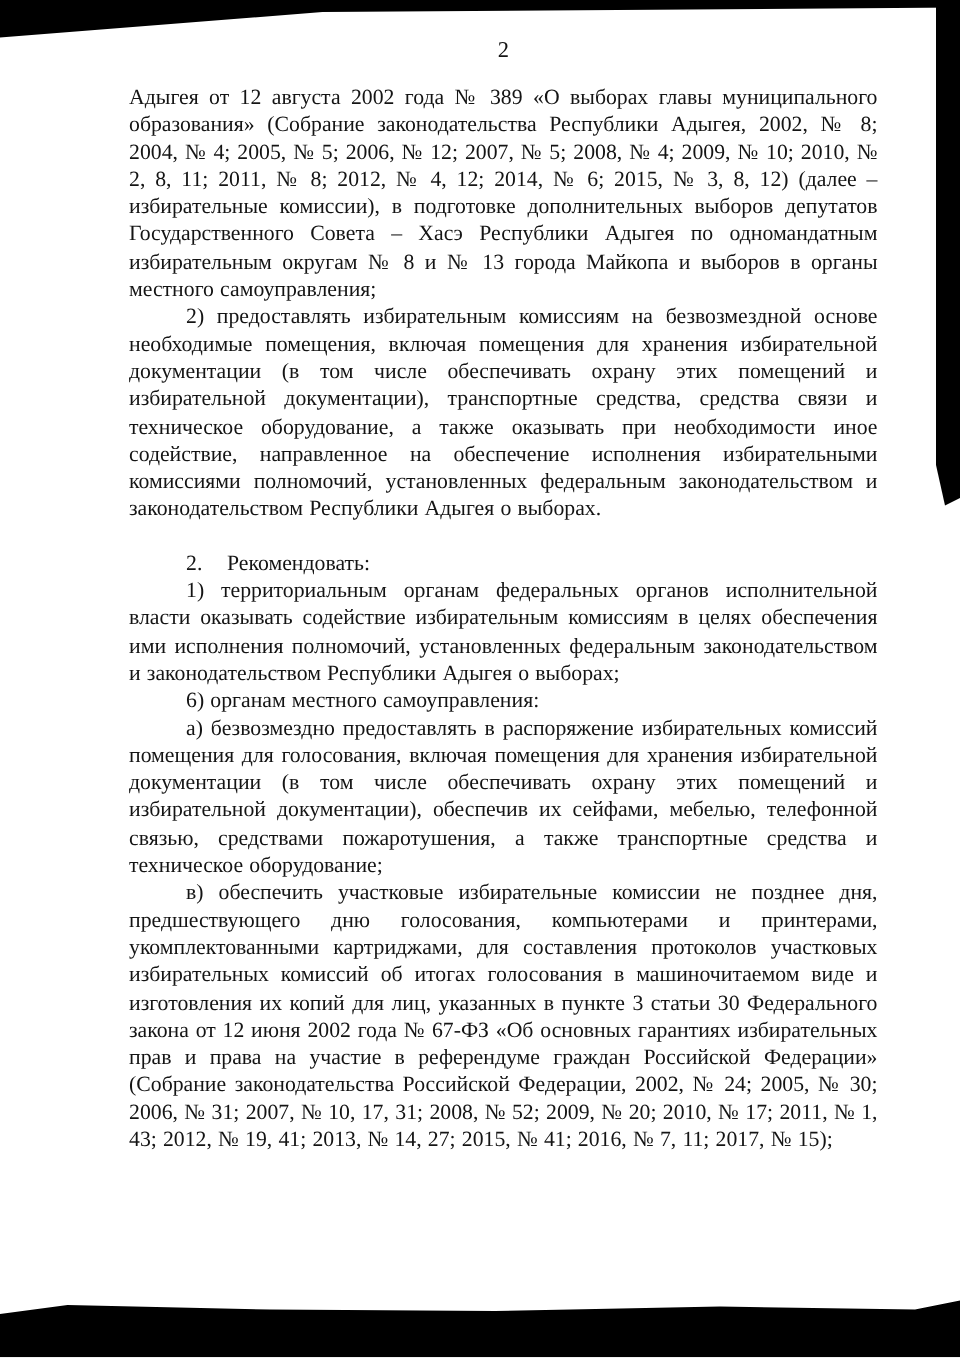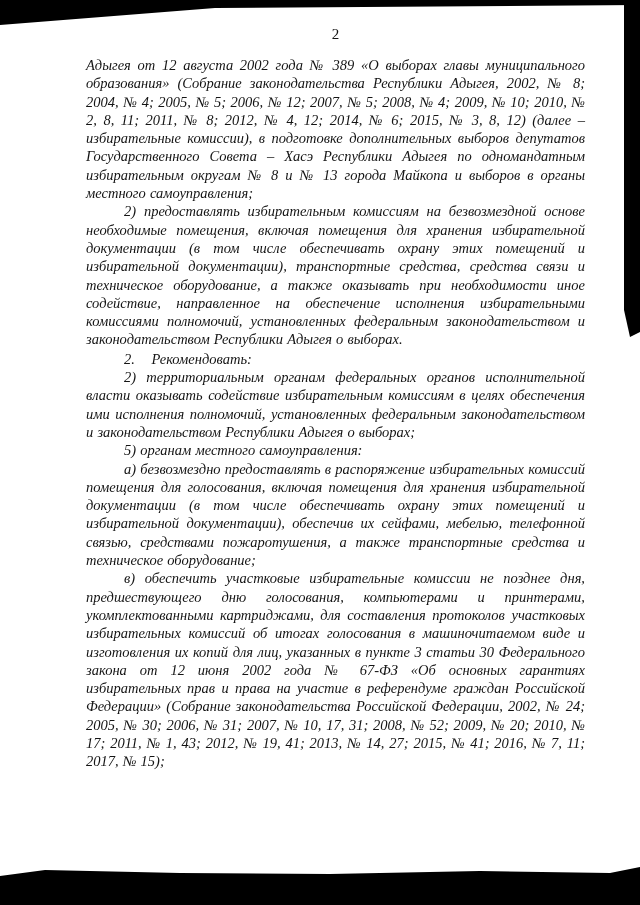--- a/index.html
+++ b/index.html
@@ -26,46 +26,45 @@
     text-align: center;
     font-size: 15px;
     margin: 0 0 13px 0;
   }
   p.para {
     margin: 0;
     font-size: 14.5px;
     line-height: 18.3px;
     text-align: justify;
     word-spacing: 0.5px;
-    font-style: italic;
   }
   p.indent { text-indent: 38px; }
-  p.gap { margin-top: 1px; }
+  p.gap { margin-top: 18px; }
   .scan-marks {
     position: absolute;
     left: 0;
     top: 0;
     width: 640px;
     height: 905px;
     pointer-events: none;
   }
 </style>
 </head>
 <body>
 
 <div class="page">
 
   <div class="content">
     <p class="page-number">2</p>
 
     <p class="para">Адыгея от 12 августа 2002 года № 389 «О выборах главы муниципального образования» (Собрание законодательства Республики Адыгея, 2002, № 8; 2004, № 4; 2005, № 5; 2006, № 12; 2007, № 5; 2008, № 4; 2009, № 10; 2010, № 2, 8, 11; 2011, № 8; 2012, № 4, 12; 2014, № 6; 2015, № 3, 8, 12) (далее – избирательные комиссии), в подготовке дополнительных выборов депутатов Государственного Совета – Хасэ Республики Адыгея по одномандатным избирательным округам № 8 и № 13 города Майкопа и выборов в органы местного самоуправления;</p>
     <p class="para indent">2) предоставлять избирательным комиссиям на безвозмездной основе необходимые помещения, включая помещения для хранения избирательной документации (в том числе обеспечивать охрану этих помещений и избирательной документации), транспортные средства, средства связи и техническое оборудование, а также оказывать при необходимости иное содействие, направленное на обеспечение исполнения избирательными комиссиями полномочий, установленных федеральным законодательством и законодательством Республики Адыгея о выборах.</p>
     <p class="para indent gap">2.&nbsp;&nbsp;&nbsp;&nbsp;Рекомендовать:</p>
-    <p class="para indent">2) территориальным органам федеральных органов исполнительной власти оказывать содействие избирательным комиссиям в целях обеспечения ими исполнения полномочий, установленных федеральным законодательством и законодательством Республики Адыгея о выборах;</p>
-    <p class="para indent">5) органам местного самоуправления:</p>
+    <p class="para indent">1) территориальным органам федеральных органов исполнительной власти оказывать содействие избирательным комиссиям в целях обеспечения ими исполнения полномочий, установленных федеральным законодательством и законодательством Республики Адыгея о выборах;</p>
+    <p class="para indent">6) органам местного самоуправления:</p>
     <p class="para indent">а) безвозмездно предоставлять в распоряжение избирательных комиссий помещения для голосования, включая помещения для хранения избирательной документации (в том числе обеспечивать охрану этих помещений и избирательной документации), обеспечив их сейфами, мебелью, телефонной связью, средствами пожаротушения, а также транспортные средства и техническое оборудование;</p>
     <p class="para indent">в) обеспечить участковые избирательные комиссии не позднее дня, предшествующего дню голосования, компьютерами и принтерами, укомплектованными картриджами, для составления протоколов участковых избирательных комиссий об итогах голосования в машиночитаемом виде и изготовления их копий для лиц, указанных в пункте 3 статьи 30 Федерального закона от 12 июня 2002 года № 67-ФЗ «Об основных гарантиях избирательных прав и права на участие в референдуме граждан Российской Федерации» (Собрание законодательства Российской Федерации, 2002, № 24; 2005, № 30; 2006, № 31; 2007, № 10, 17, 31; 2008, № 52; 2009, № 20; 2010, № 17; 2011, № 1, 43; 2012, № 19, 41; 2013, № 14, 27; 2015, № 41; 2016, № 7, 11; 2017, № 15);</p>
   </div>
 
   <svg class="scan-marks" viewBox="0 0 640 905" aria-hidden="true">
 
     <polygon points="0,0 640,0 640,5 215,8 0,25" fill="#000000"></polygon>
 
     <polygon points="624,0 640,0 640,332 630,337 624,310" fill="#000000"></polygon>
 

